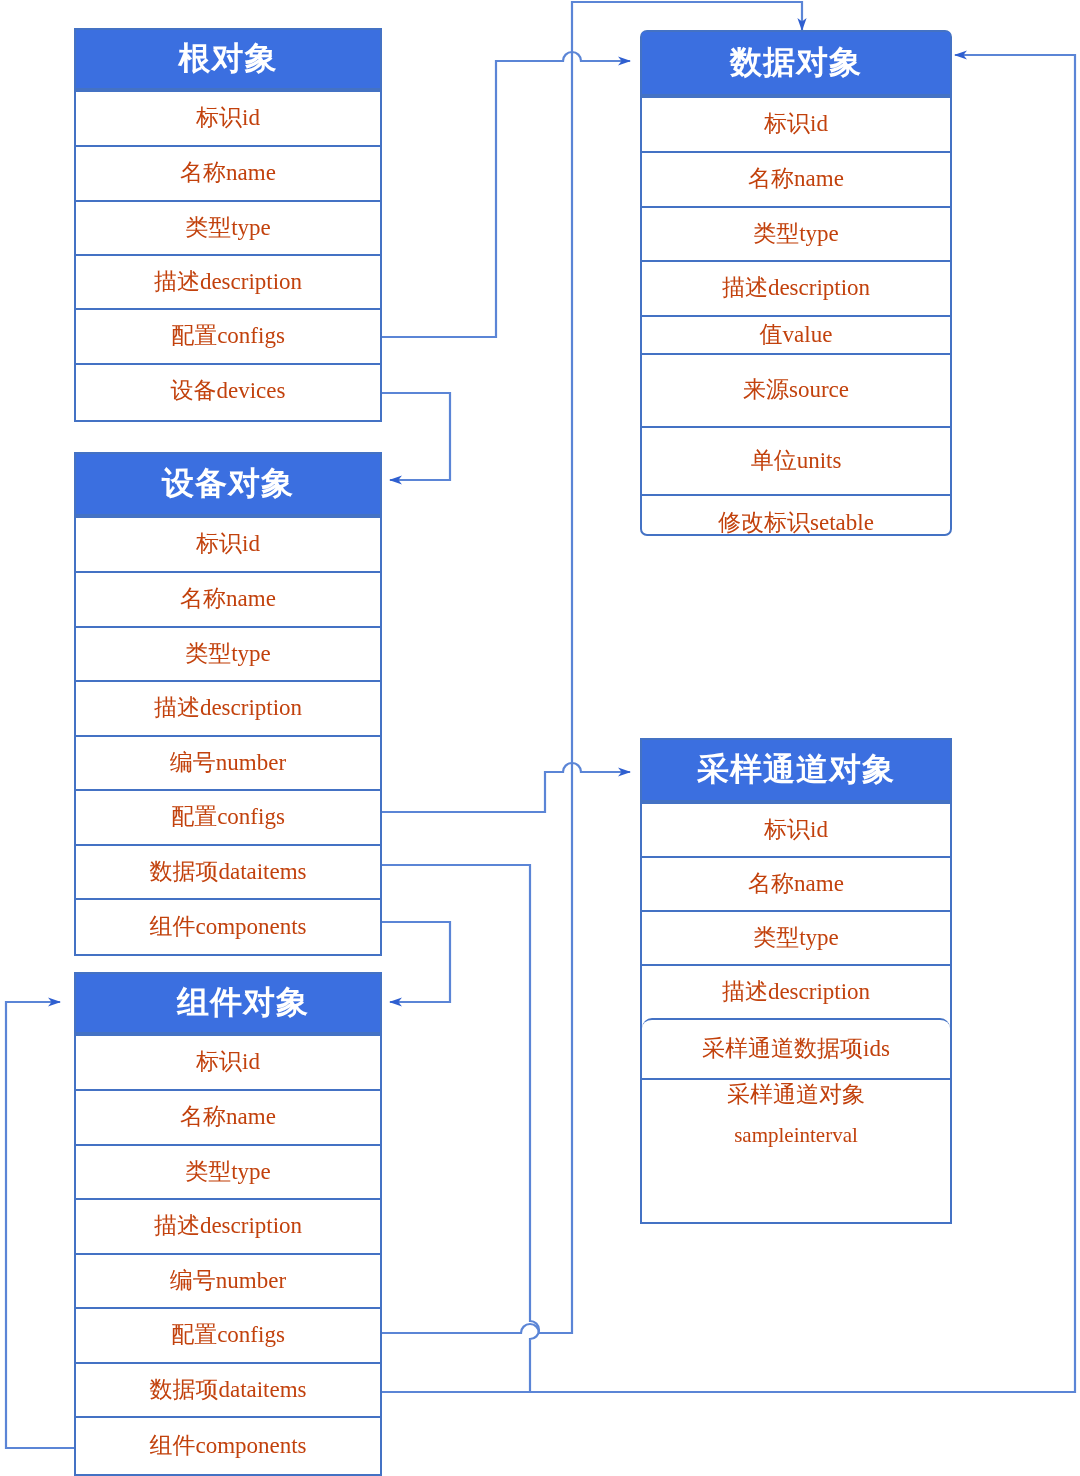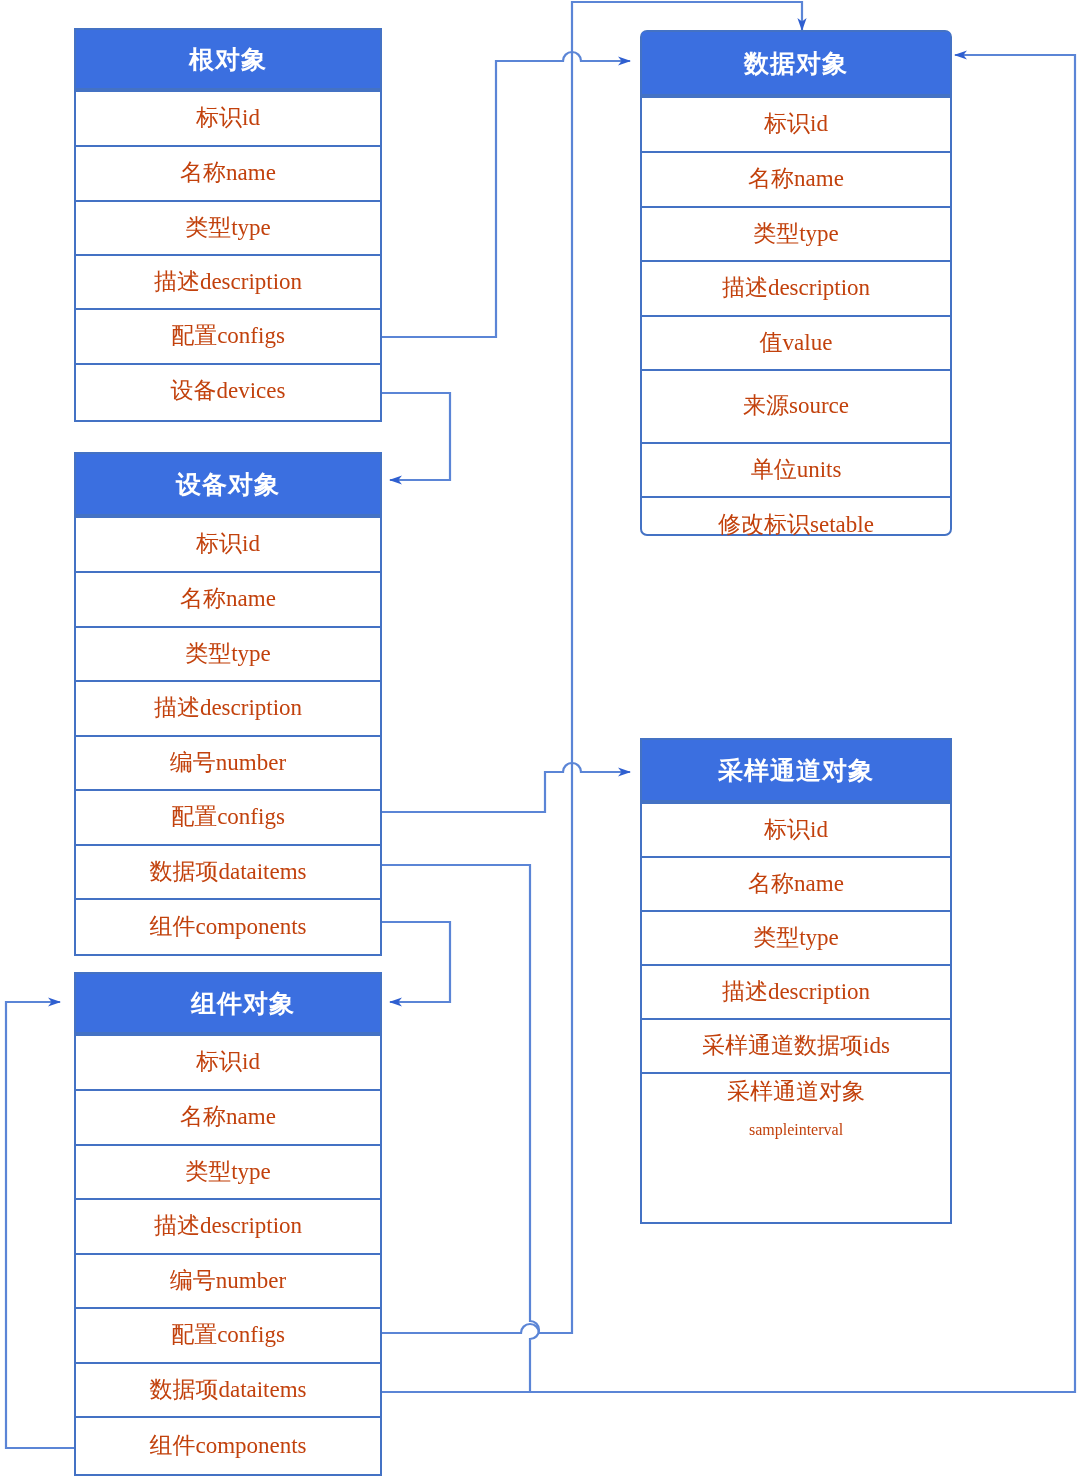--- a/index.html
+++ b/index.html
@@ -28,21 +28,21 @@
     box-sizing: border-box;
     border: 2px solid #4472c4;
     background: #ffffff;
     z-index: 2;
   }
   .uml-header {
     box-sizing: border-box;
     background: #3b6fe0;
     color: #ffffff;
     text-align: center;
-    font-size: 25px;
+    font-size: 32px;
     font-weight: 700;
     letter-spacing: 1px;
     display: flex;
     align-items: center;
     justify-content: center;
     border-bottom: 2px solid #4472c4;
   }
   .uml-row {
     box-sizing: border-box;
     text-align: center;
@@ -51,21 +51,21 @@
     display: flex;
     align-items: center;
     justify-content: center;
     border-top: 2px solid #4472c4;
     line-height: 1.08;
     padding: 0 4px;
   }
   .uml-row:first-of-type { border-top: none; }
   .uml-row .row-sub {
     display: block;
-    font-size: 16px;
+    font-size: 21px;
     margin-top: 16px;
   }
   .uml-row.two-line {
     flex-direction: column;
     line-height: 1.12;
   }
 </style>
 </head>
 <body>
 
@@ -114,23 +114,23 @@
     <div class="uml-row" style="height:55px;">配置configs</div>
     <div class="uml-row" style="height:55px;">设备devices</div>
   </div>
 
   <div class="uml-box" style="left:640px; top:30px; width:312px; height:506px;border-radius:7px;">
     <div class="uml-header" style="height:64px;">数据对象</div>
     <div class="uml-row" style="height:55px;">标识id</div>
     <div class="uml-row" style="height:55px;">名称name</div>
     <div class="uml-row" style="height:54px;">类型type</div>
     <div class="uml-row" style="height:55px;">描述description</div>
-    <div class="uml-row" style="height:54px;text-align:center;">值value</div>
+    <div class="uml-row" style="height:38px;text-align:center;">值value</div>
     <div class="uml-row" style="height:73px;">来源source</div>
-    <div class="uml-row" style="height:54px;font-family:Liberation Serif, serif;">单位units</div>
+    <div class="uml-row" style="height:68px;font-family:Liberation Serif, serif;">单位units</div>
     <div class="uml-row" style="height:56px;">修改标识setable</div>
   </div>
 
   <div class="uml-box" style="left:74px; top:452px; width:308px; height:504px;">
     <div class="uml-header" style="height:62px;">设备对象</div>
     <div class="uml-row" style="height:55px;">标识id</div>
     <div class="uml-row" style="height:55px;">名称name</div>
     <div class="uml-row" style="height:54px;">类型type</div>
     <div class="uml-row" style="height:55px;">描述description</div>
     <div class="uml-row" style="height:54px;">编号number</div>
@@ -138,21 +138,21 @@
     <div class="uml-row" style="height:54px;">数据项dataitems</div>
     <div class="uml-row" style="height:56px;">组件components</div>
   </div>
 
   <div class="uml-box" style="left:640px; top:738px; width:312px; height:486px;">
     <div class="uml-header" style="height:62px;">采样通道对象</div>
     <div class="uml-row" style="height:54px;">标识id</div>
     <div class="uml-row" style="height:54px;">名称name</div>
     <div class="uml-row" style="height:54px;">类型type</div>
     <div class="uml-row" style="height:54px;">描述description</div>
-    <div class="uml-row" style="height:54px;">采样通道数据项ids</div>
+    <div class="uml-row" style="height:60px;border-radius:10px;">采样通道数据项ids</div>
     <div class="uml-row two-line" style="height:72px;">
       <span>采样通道对象</span>
       <span class="row-sub">sampleinterval</span>
     </div>
   </div>
 
   <div class="uml-box" style="left:74px; top:972px; width:308px; height:504px;">
     <div class="uml-header" style="height:60px;padding-left:30px;">组件对象</div>
     <div class="uml-row" style="height:55px;">标识id</div>
     <div class="uml-row" style="height:55px;">名称name</div>

